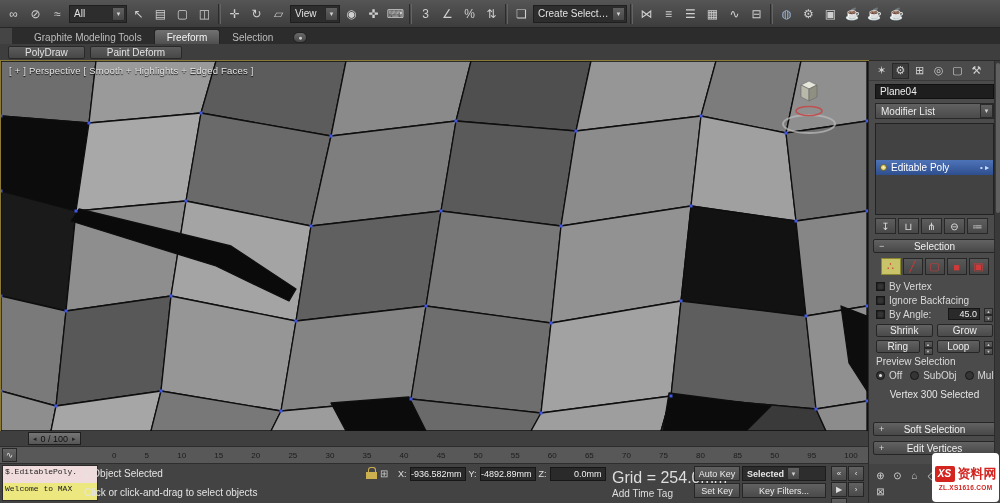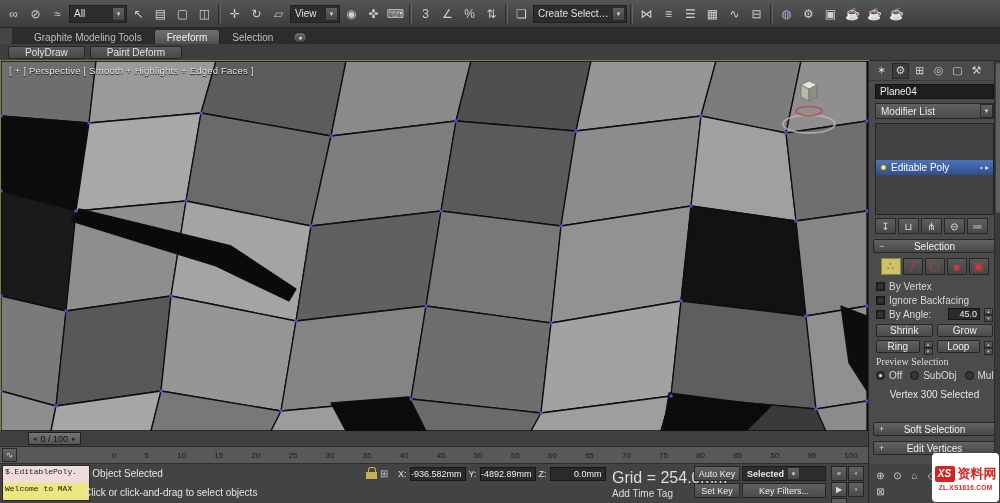--- a/index.html
+++ b/index.html
@@ -74,21 +74,21 @@
   .chk-row { display:flex; align-items:center; gap:4px; height:14px; }
   .chk { width:9px; height:9px; background:#353535; border:1px solid #171717; box-shadow:inset 0 0 2px #000; flex:none; }
   .num-field { width:32px; height:12px; background:#2a2a2a; border:1px solid #161616; color:#eee;
     font-size:9px; text-align:right; padding:0 2px; margin-left:auto; line-height:11px; }
   .spin { width:9px; height:12px; display:flex; flex-direction:column; }
   .spin span { flex:1; background:linear-gradient(#5e5e5e,#484848); border:1px solid #282828;
     font-size:4px; color:#ccc; display:flex; align-items:center; justify-content:center; }
   .btn2-row { display:flex; gap:4px; margin:3px 0; align-items:center; }
   .pbtn { flex:1; height:13px; background:linear-gradient(#616161,#4a4a4a); border:1px solid #262626;
     border-radius:2px; font-size:10px; color:#ececec; display:flex; align-items:center; justify-content:center; }
-  .preview-label { margin-top:0; color:#dcdcdc;font-family:Liberation Serif, serif; }
+  .preview-label { margin-top:0; color:#dcdcdc; }
   .radio-row { display:flex; align-items:center; gap:4px; margin-top:3px; }
   .radio { width:9px; height:9px; border-radius:50%; background:#353535; border:1px solid #171717; position:relative; flex:none; }
   .radio.sel::after { content:''; position:absolute; inset:2px; border-radius:50%; background:#e6e6e6; }
   .radio-lbl { margin-right:4px; }
   .vstatus { text-align:center; margin-top:8px; color:#e6e6e6; }
   .panel-scroll { position:absolute; right:0; top:0; bottom:0; width:6px; background:#3a3a3a; border-left:1px solid #2c2c2c; }
   .panel-thumb { position:absolute; top:2px; left:1px; width:4px; height:150px; background:#606060; border-radius:2px; }
   
   .timeslider { position:absolute; left:0; top:431px; width:868px; height:16px; background:#3f3f3f;
     border-bottom:1px solid #2d2d2d; display:flex; align-items:center; }
@@ -97,21 +97,21 @@
   .ts-arrow { font-size:7px; color:#242424; }
   .trackbar { position:absolute; left:0; top:447px; width:868px; height:17px; background:#585858;
     border-bottom:1px solid #2e2e2e; }
   .curve-btn { position:absolute; left:2px; top:1px; width:15px; height:14px; background:linear-gradient(#666,#4d4d4d);
     border:1px solid #282828; color:#ddd; font-size:9px; display:flex; align-items:center; justify-content:center; }
   .ruler-labels { position:absolute; left:112px; right:10px; top:0; bottom:0; display:flex;
     justify-content:space-between; align-items:center; }
   .ruler-labels span { font-size:8px; color:#1c1c1c; }
   
   .statusbar { position:absolute; left:0; top:464px; width:868px; height:39px; background:#434343; }
-  .listener { position:absolute; left:2px; top:1px; width:88px; height:36px; border:1px solid #2a2a2a;
+  .listener { position:absolute; left:2px; top:1px; width:96px; height:36px; border:1px solid #2a2a2a;
     display:flex; flex-direction:column; font-family:"Liberation Mono", monospace; font-size:8px; color:#222; }
   .lst1 { flex:1; background:#f0dcdc; padding:1px 2px; white-space:nowrap; overflow:hidden; }
   .lst2 { flex:1; background:#ece77f; padding:1px 2px; white-space:nowrap; overflow:hidden; }
   .sel-status { position:absolute; left:84px; top:4px; font-size:10px; color:#e4e4e4; }
   .prompt { position:absolute; left:84px; top:23px; font-size:10px; color:#e4e4e4; }
   .lockgrp { position:absolute; left:366px; top:3px; display:flex; gap:3px; align-items:center; }
   .lock-icon { width:11px; height:12px; position:relative; }
   .lock-icon::before { content:''; position:absolute; left:2px; top:0; width:6px; height:5px;
     border:1.5px solid #cbb050; border-bottom:none; border-radius:3px 3px 0 0; }
   .lock-icon::after { content:''; position:absolute; left:0; bottom:0; width:11px; height:7px; background:#cbb050; }

